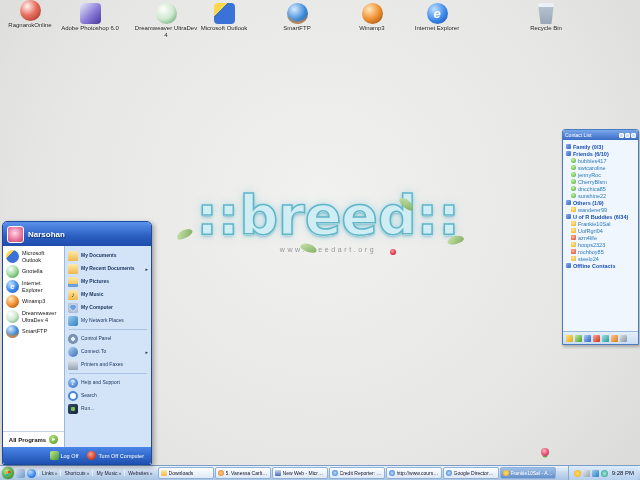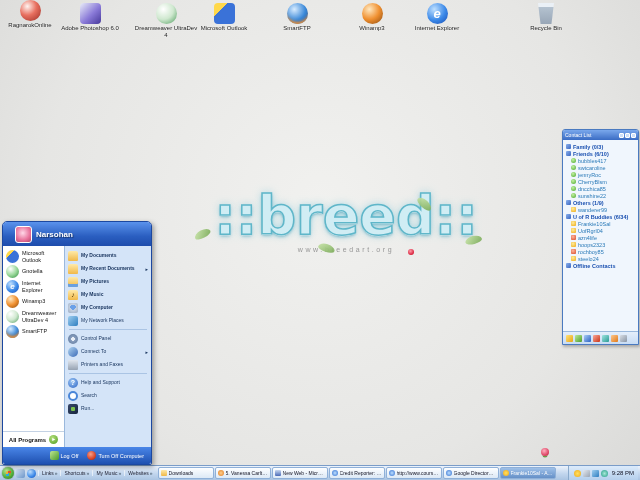--- a/index.html
+++ b/index.html
@@ -27,21 +27,21 @@
 .t-ol .ic{border-radius:4px;background:linear-gradient(135deg,#ffd84a 32%,#3a72d8 33%)}
 .t-ftp .ic{background:radial-gradient(circle at 35% 30%,#d8ecff,#3a88d8 55%,#1a4a90);box-shadow:inset 0 -4px 3px -2px #f09030}
 .t-wa .ic{background:radial-gradient(circle at 35% 30%,#ffe8c0,#f09030 50%,#87480f)}
 .t-ie .ic{background:radial-gradient(circle at 35% 30%,#bfe0ff,#3a88e8 55%,#1a4ab0)}
 .t-ie .ic::after{content:"e";position:absolute;inset:0;font-weight:bold;font-style:italic;color:#fff}
 .t-gn .ic{background:radial-gradient(circle at 35% 30%,#ffffff,#9ad89a 50%,#2a8a3a)}
 .t-rb .ic{border-radius:2px;clip-path:polygon(12% 0,88% 0,76% 100%,24% 100%);
 background:linear-gradient(180deg,#eaf0f6 0 18%,#b4c2d0 19%,#98a6b6)}
 
 
-.watermark{position:absolute;left:184px;top:190px;width:324px;text-align:center;pointer-events:none}
+.watermark{position:absolute;left:166px;top:190px;width:324px;text-align:center;pointer-events:none}
 .wm-text{font-family:"DejaVu Sans",sans-serif;font-size:54px;font-weight:bold;line-height:.95;
 color:rgba(206,236,243,.95);-webkit-text-stroke:1.5px #5fb6c9;
 text-shadow:0 1px 0 #ffffff,0 2px 3px rgba(60,150,175,.55),0 0 9px rgba(120,200,220,.65)}
 .wm-url{margin-top:5px;font-size:7px;letter-spacing:2.6px;color:#979797}
 .leaf{position:absolute;width:17px;height:8px;border-radius:50%/60% 60% 40% 40%;
 background:linear-gradient(135deg,#cbe6ab,#76a854);opacity:.92}
 .leaf.l1{left:10px;top:40px;transform:rotate(-28deg)}
 .leaf.l2{left:134px;top:54px;transform:rotate(18deg)}
 .leaf.l3{left:232px;top:10px;transform:rotate(42deg)}
 .leaf.l4{right:26px;top:46px;transform:rotate(-14deg)}
@@ -79,21 +79,21 @@
 .c4{background:linear-gradient(135deg,#f8a898,#ca3418)}
 .c5{background:linear-gradient(135deg,#a0e4e0,#289a94)}
 .c6{background:linear-gradient(135deg,#fcc88e,#e07818)}
 .c7{background:linear-gradient(135deg,#d8dde4,#8894a4)}
 
 
 .startmenu{position:absolute;left:2px;bottom:15px;width:150px;height:244px;z-index:6;
 border:1px solid #1c48a0;border-radius:5px 5px 2px 2px;box-shadow:2px 2px 5px rgba(0,0,0,.35);
 display:flex;flex-direction:column;background:#fff}
 .sm-header{height:24px;flex:0 0 24px;background:linear-gradient(180deg,#5a92ec,#2a5ec0 60%,#1e4cac);
-border-radius:4px 4px 0 0;display:flex;align-items:center;gap:4px;padding:0 12px;
+border-radius:4px 4px 0 0;display:flex;align-items:center;gap:4px;padding:0 4px;
 color:#fff;font-size:8px;font-weight:bold;text-shadow:1px 1px 1px rgba(0,0,0,.45)}
 .sm-avatar{width:17px;height:17px;flex:0 0 17px;border-radius:3px;border:1px solid #fff;
 background:radial-gradient(circle at 45% 40%,#ffd8e8,#e8709a 60%,#b04a6a)}
 .sm-cols{flex:1;display:flex;min-height:0}
 .sm-left{width:61px;background:#fff;display:flex;flex-direction:column;padding:3px 0 0}
 .sm-right{flex:1;background:#d4e4f8;border-left:1px solid #9ab8dc;padding:3px 0;display:flex;flex-direction:column}
 .sm-item{display:flex;align-items:center;gap:3px;padding:1px 3px;cursor:pointer}
 .sm-left .ic{width:13px;height:13px;flex:0 0 13px;border-radius:50%;position:relative;
 font-size:8px;line-height:13px;color:#fff;text-align:center}
 .sm-item .lbl{font-size:5.5px;line-height:1.1;color:#151515}

